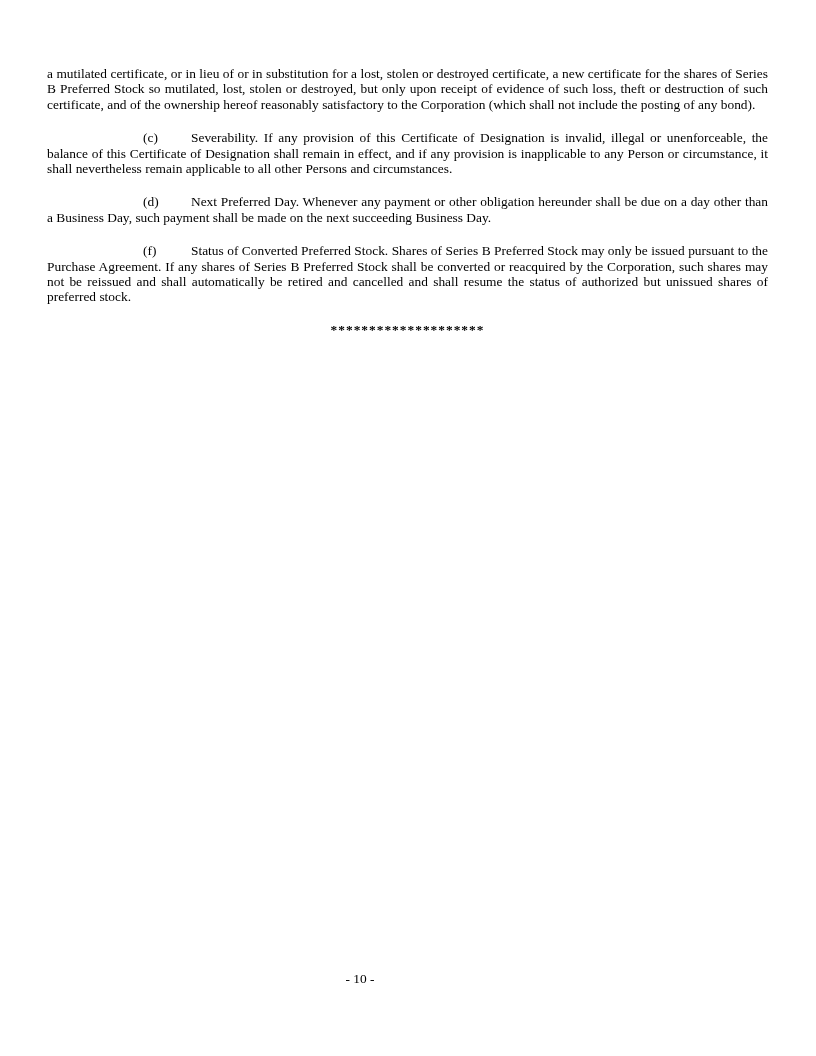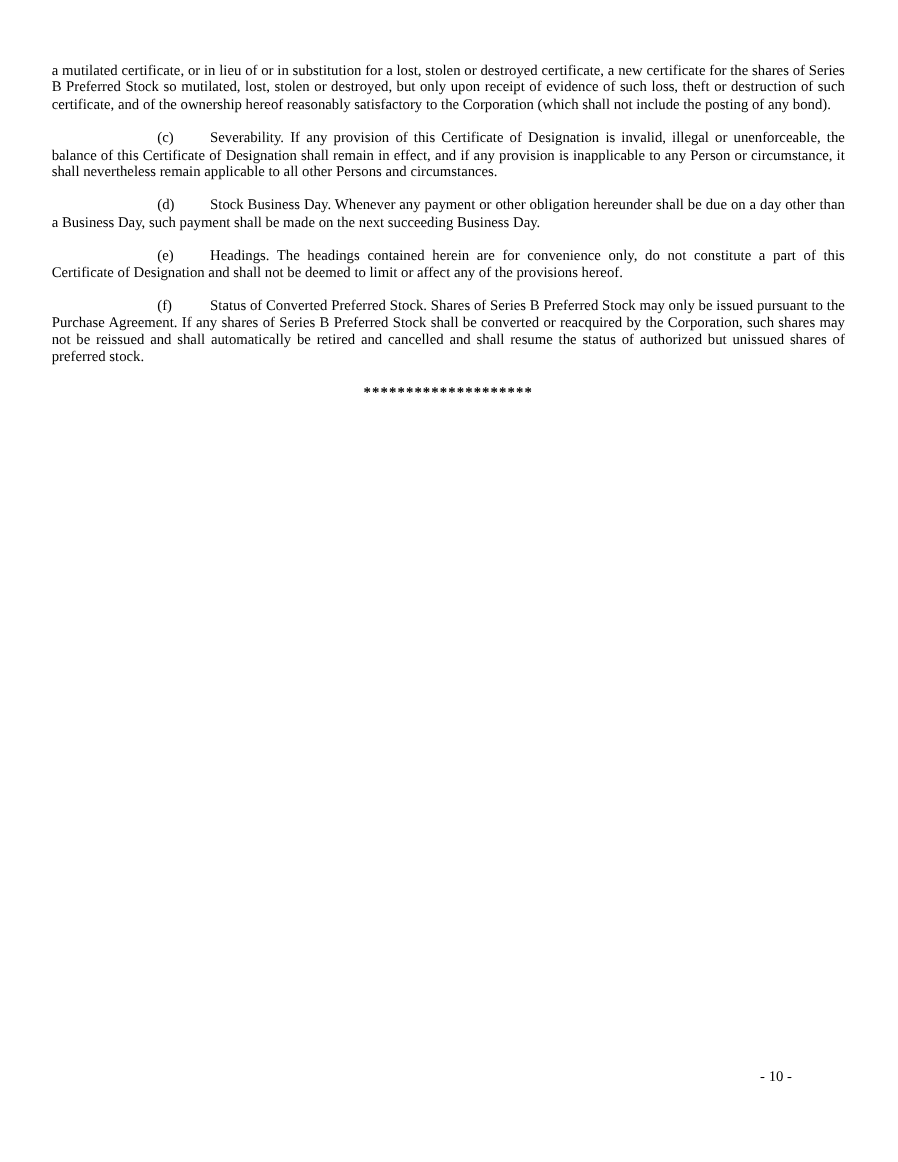--- a/index.html
+++ b/index.html
@@ -19,21 +19,21 @@
     overflow: hidden;
     box-sizing: border-box;
   }
   .content {
     position: absolute;
     top: 48px;
     left: 47px;
     width: 721px;
   }
   p.para {
-    margin: 8px 0 15px 0;
+    margin: 18px 0 15px 0;
     text-align: justify;
   }
   .tab-1 {
     display: inline-block;
     width: 96px;
   }
   .letter {
     display: inline-block;
     width: 48px;
   }
@@ -43,36 +43,35 @@
     margin: 17px 0 0 0;
     text-align: center;
     font-weight: bold;
     letter-spacing: 1px;
   }
   .footer {
     position: absolute;
     top: 971px;
     left: 0;
     width: 720px;
-    text-align: right;
+    text-align: center;
   }
 </style>
 </head>
 <body>
 
 <div class="page">
   <div class="content">
 
     <p class="para"><span>a mutilated certificate, or in lieu of or in substitution for a lost, stolen or destroyed certificate, a new certificate for the shares of Series B Preferred Stock so mutilated, lost, stolen or destroyed, but only upon receipt of evidence of such loss, theft or destruction of such certificate, and of the ownership hereof reasonably satisfactory to the Corporation (which shall not include the posting of any bond).</span></p>
 
     <p class="para"><span class="tab-1"></span><span class="letter">(c)</span><span class="heading">Severability</span><span>. If any provision of this Certificate of Designation is invalid, illegal or unenforceable, the balance of this Certificate of Designation shall remain in effect, and if any provision is inapplicable to any Person or circumstance, it shall nevertheless remain applicable to all other Persons and circumstances.</span></p>
 
-    <p class="para"><span class="tab-1"></span><span class="letter">(d)</span><span class="heading">Stock Business Day</span><span>. Whenever any payment or other obligation hereunder shall be due on a day other than a Business Day, such payment shall be made on the next succeeding Business Day.</span></p>
+    <p class="para"><span class="tab-1"></span><span class="letter">(d)</span><span class="heading">Next Preferred Day</span><span>. Whenever any payment or other obligation hereunder shall be due on a day other than a Business Day, such payment shall be made on the next succeeding Business Day.</span></p>
 
-    <p class="para"><span class="tab-1"></span><span class="letter">(e)</span><span class="heading">Headings</span><span>. The headings contained herein are for convenience only, do not constitute a part of this Certificate of Designation and shall not be deemed to limit or affect any of the provisions hereof.</span></p>
 
     <p class="para"><span class="tab-1"></span><span class="letter">(f)</span><span class="heading">Status of Converted Preferred Stock</span><span>. Shares of Series B Preferred Stock may only be issued pursuant to the Purchase Agreement. If any shares of Series B Preferred Stock shall be converted or reacquired by the Corporation, such shares may not be reissued and shall automatically be retired and cancelled and shall resume the status of authorized but unissued shares of preferred stock.</span></p>
 
     <p class="separator">********************</p>
 
   </div>
 
   <div class="footer">- 10 -</div>
 </div>
 

